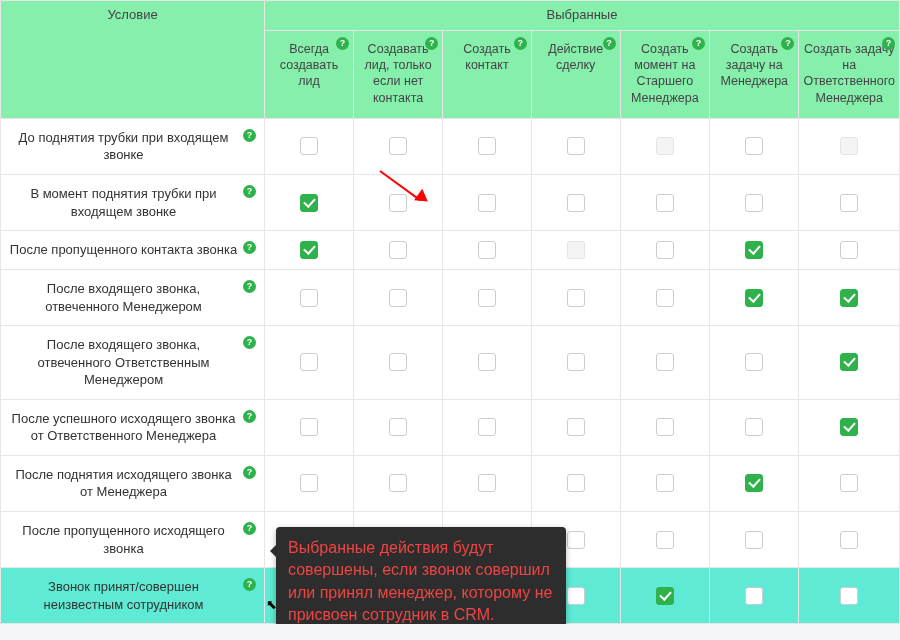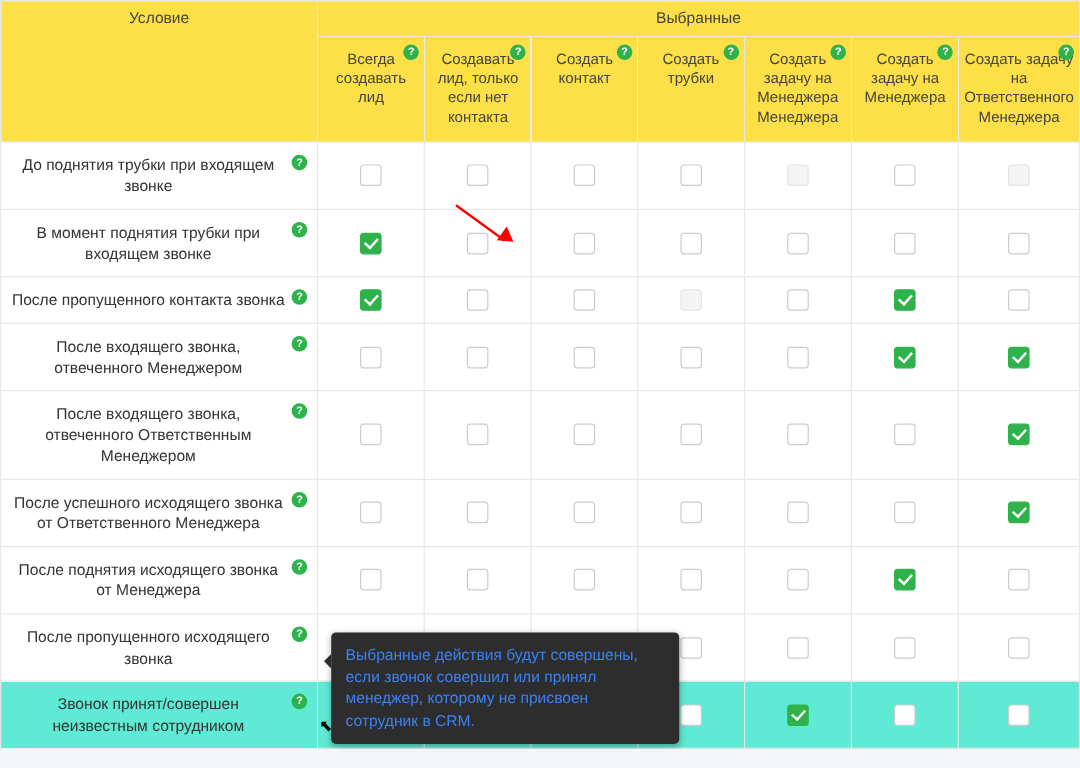--- a/index.html
+++ b/index.html
@@ -16,21 +16,21 @@
     width: 100%;
     background: #fff;
   }
   th, td {
     border: 1px solid #e6e6e6;
     padding: 10px 8px;
     vertical-align: middle;
     text-align: center;
   }
   thead th {
-    background: #fde047;
+    background: #86efac;
     font-weight: 400;
     font-size: 12.5px;
     color: #444;
     vertical-align: top;
     line-height: 1.3;
   }
   thead tr:first-child th {
     padding: 6px 8px;
     font-size: 13px;
     font-weight: 400;
@@ -129,22 +129,22 @@
     position: absolute;
     width: 0; height: 0;
     border-left: 7px solid transparent;
     border-right: 7px solid transparent;
     border-top: 12px solid #ff0000;
     transform: rotate(-54deg);
   }
   .tooltip {
     position: absolute;
     background: #2d2d2d;
-    color: #3b82f6;
-    font-size: 13px;
+    color: #ef4444;
+    font-size: 16px;
     line-height: 1.4;
     padding: 10px 12px;
     border-radius: 4px;
     width: 290px;
     text-align: left;
     z-index: 10;
     box-shadow: 0 2px 6px rgba(0,0,0,.3);
   }
   .tooltip::before {
     content: "";
@@ -183,22 +183,22 @@
   </colgroup>
   <thead>
     <tr>
       <th rowspan="2" class="cond-header">Условие</th>
       <th colspan="7">Выбранные</th>
     </tr>
     <tr id="col-headers">
           <th class="col-head"><span>Всегда создавать лид</span><span class="help">?</span></th>
           <th class="col-head"><span>Создавать лид, только если нет контакта</span><span class="help">?</span></th>
           <th class="col-head"><span>Создать контакт</span><span class="help">?</span></th>
-          <th class="col-head"><span>Создать трубки</span><span class="help">?</span></th>
-          <th class="col-head"><span>Создать задачу на Менеджера Менеджера</span><span class="help">?</span></th>
+          <th class="col-head"><span>Действие сделку</span><span class="help">?</span></th>
+          <th class="col-head"><span>Создать момент на Старшего Менеджера</span><span class="help">?</span></th>
           <th class="col-head"><span>Создать задачу на Менеджера</span><span class="help">?</span></th>
           <th class="col-head"><span>Создать задачу на Ответственного Менеджера</span><span class="help">?</span></th>
         </tr>
   </thead>
   <tbody id="tbody">
         <tr>
           <td class="cond"><span>До поднятия трубки при входящем звонке</span><span class="help">?</span></td>
           <td><span class="cb"></span></td>
           <td><span class="cb"></span></td>
           <td><span class="cb"></span></td>

